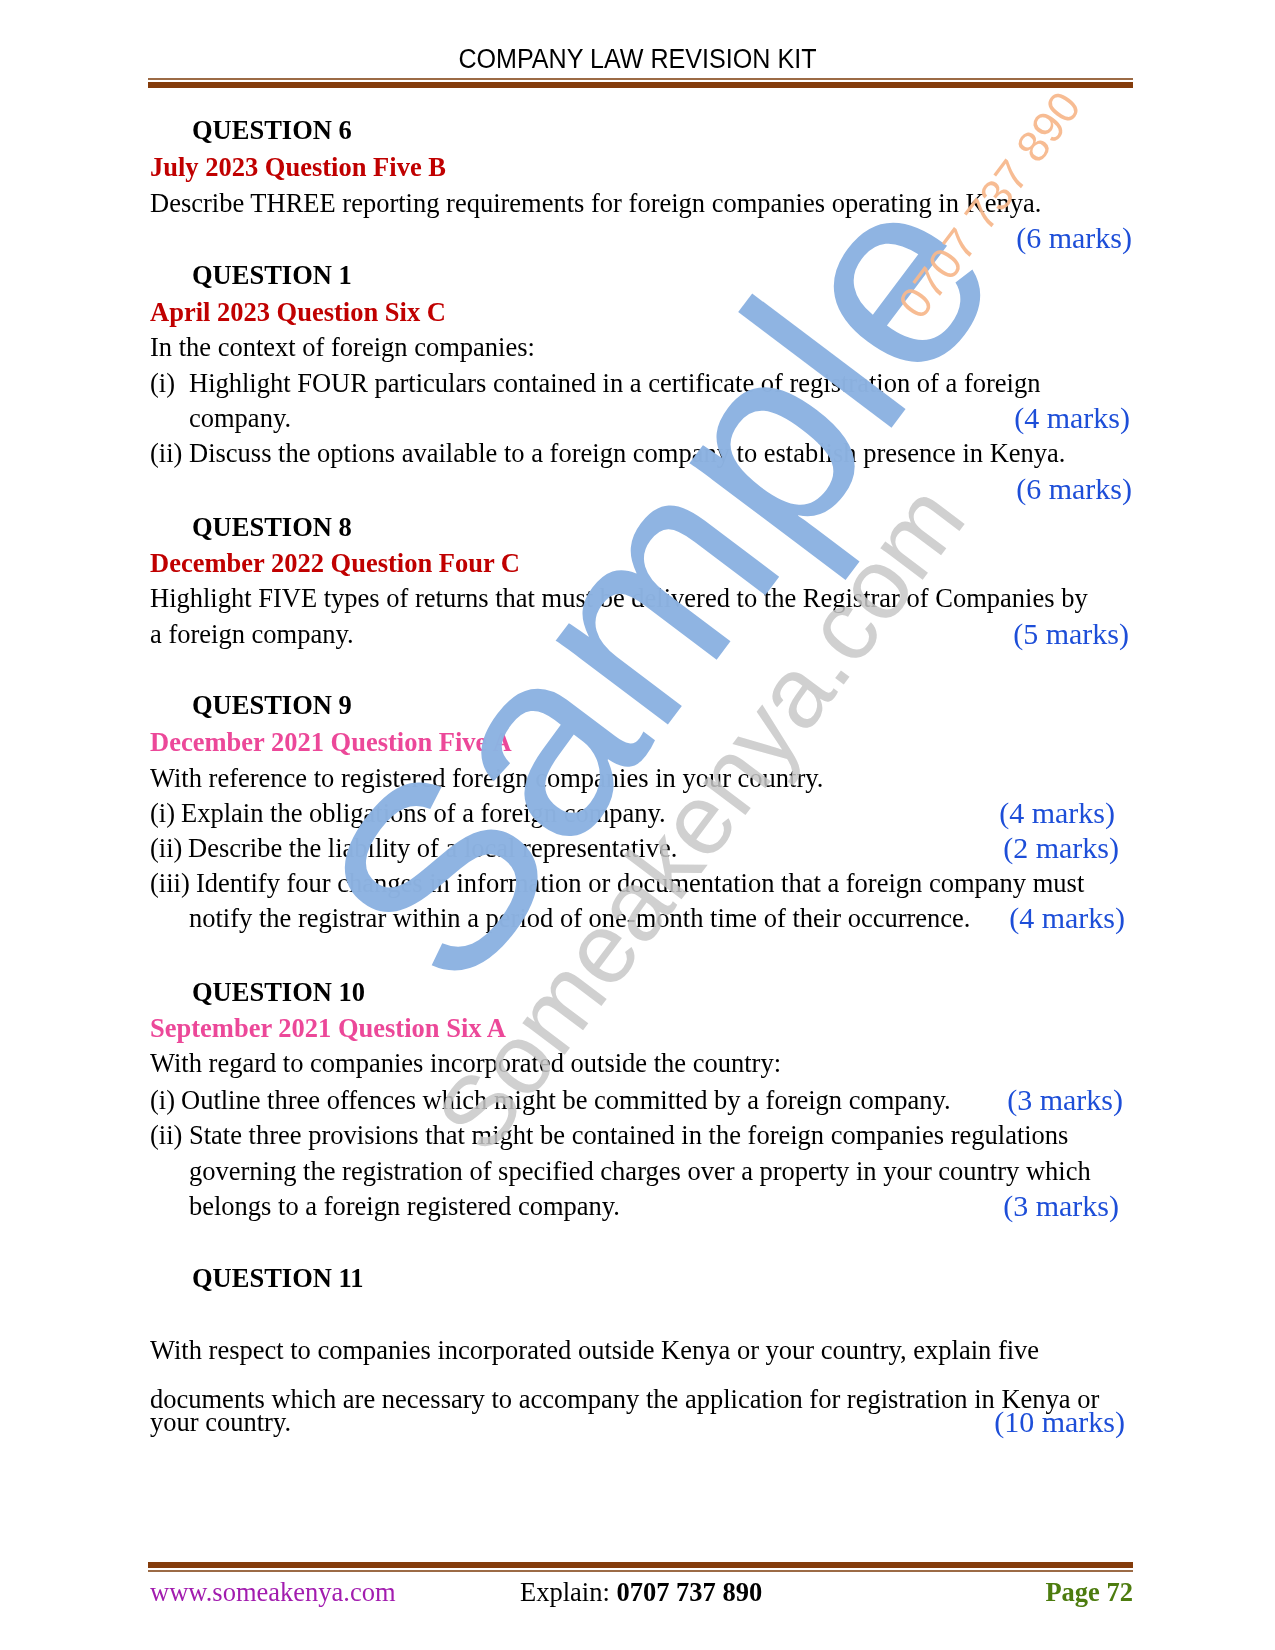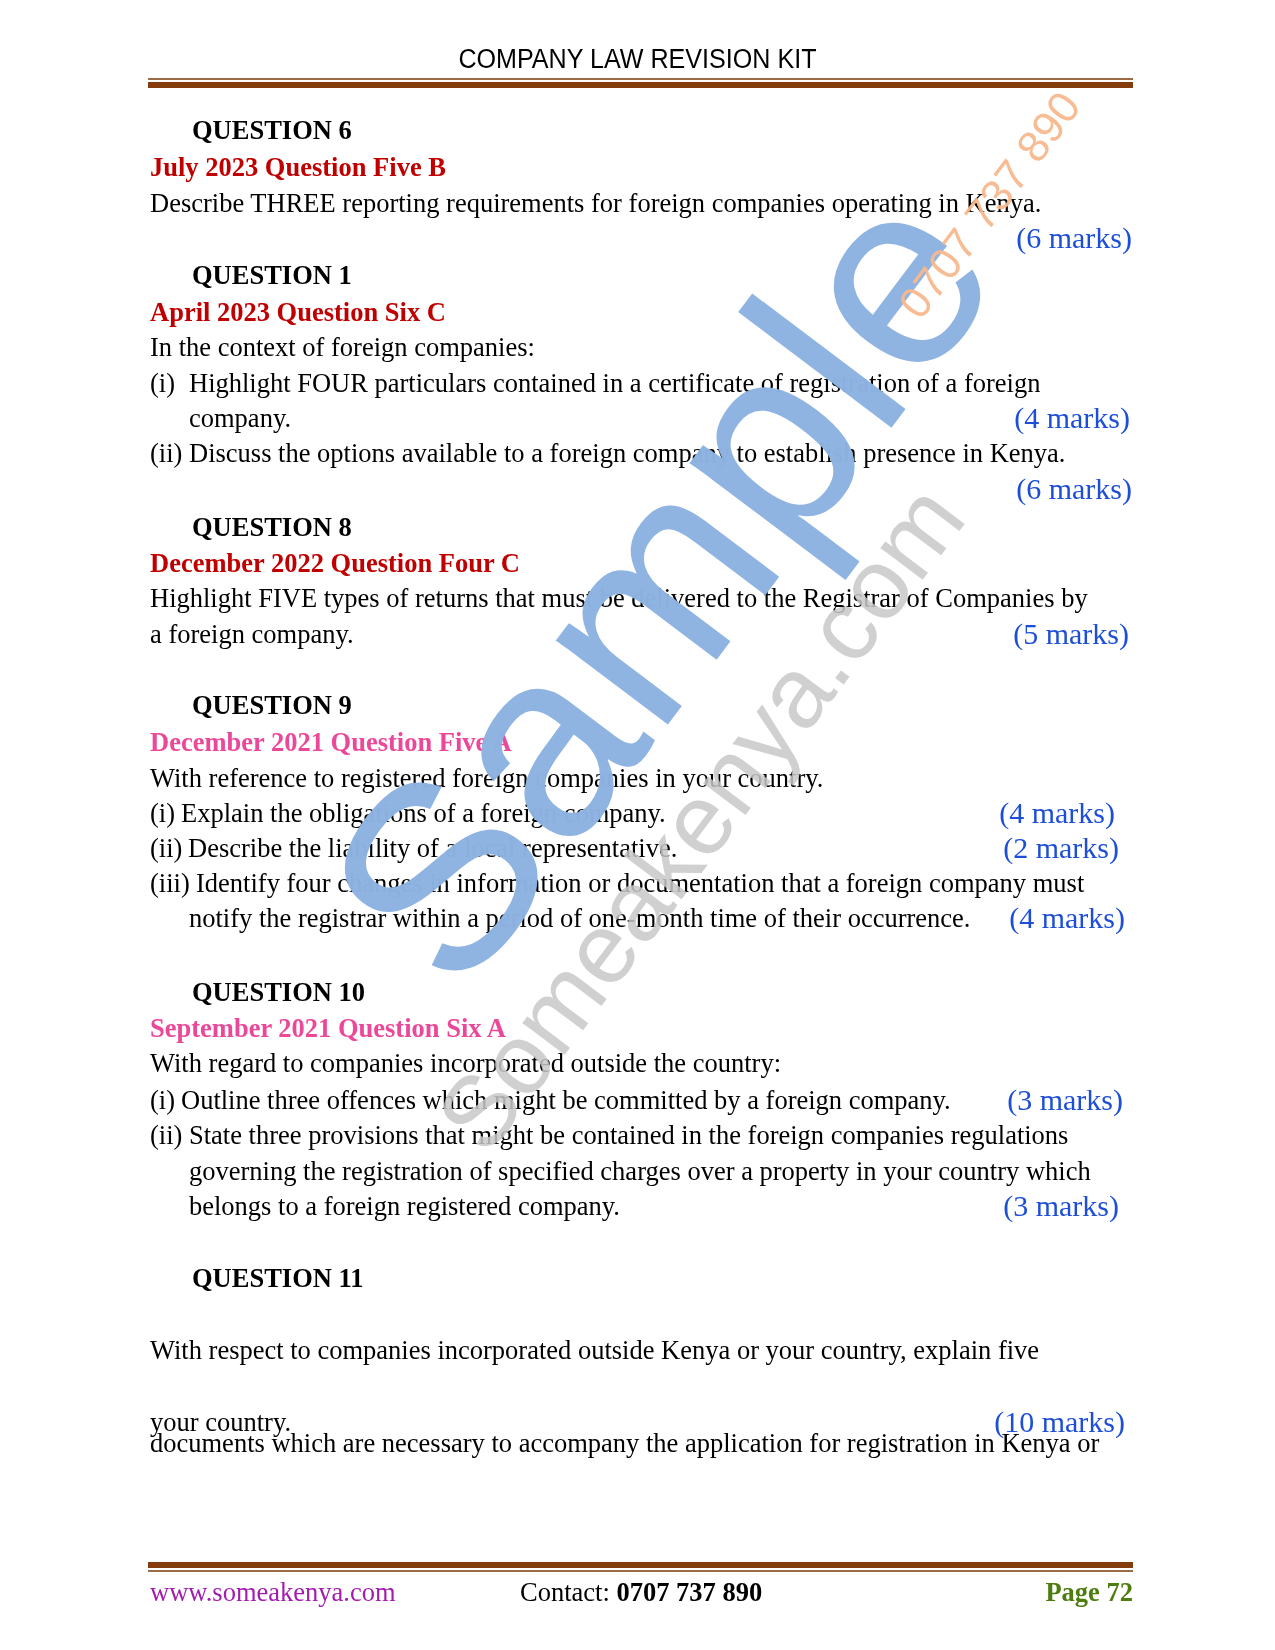--- a/index.html
+++ b/index.html
@@ -99,27 +99,27 @@
   <div class="ln" style="left:181px; top:1085px">Outline three offences which might be committed by a foreign company.</div>
   <div class="marks" style="right:152px; top:1085px">(3 marks)</div>
   <div class="ln" style="left:150px; top:1120px">(ii)</div>
   <div class="ln" style="left:189px; top:1120px">State three provisions that might be contained in the foreign companies regulations</div>
   <div class="ln" style="left:189px; top:1156px">governing the registration of specified charges over a property in your country which</div>
   <div class="ln" style="left:189px; top:1191px">belongs to a foreign registered company.</div>
   <div class="marks" style="right:156px; top:1191px">(3 marks)</div>
 
   <div class="ln qh" style="left:150px; top:1263px">QUESTION 11</div>
   <div class="ln" style="left:150px; top:1335px">With respect to companies incorporated outside Kenya or your country, explain five</div>
-  <div class="ln" style="left:150px; top:1428px">documents which are necessary to accompany the application for registration in Kenya or</div>
+  <div class="ln" style="left:150px; top:1384px">documents which are necessary to accompany the application for registration in Kenya or</div>
   <div class="ln" style="left:150px; top:1407px">your country.</div>
   <div class="marks" style="right:150px; top:1407px">(10 marks)</div>
 
   <div class="wm wm-sample">Sample</div>
   <div class="wm wm-site">Someakenya.com</div>
   <div class="wm wm-phone">0707 737 890</div>
 
   <div class="rule r-thick" style="top:1562px"></div>
   <div class="rule r-thin" style="top:1570px"></div>
   <div class="footer-text footer-url">www.someakenya.com</div>
-  <div class="footer-text footer-contact"><span>Contact: </span><b>0707 737 890</b></div>
+  <div class="footer-text footer-contact"><span>Explain: </span><b>0707 737 890</b></div>
   <div class="footer-text footer-page">Page 72</div>
 
 </div>
 
 </body></html>

